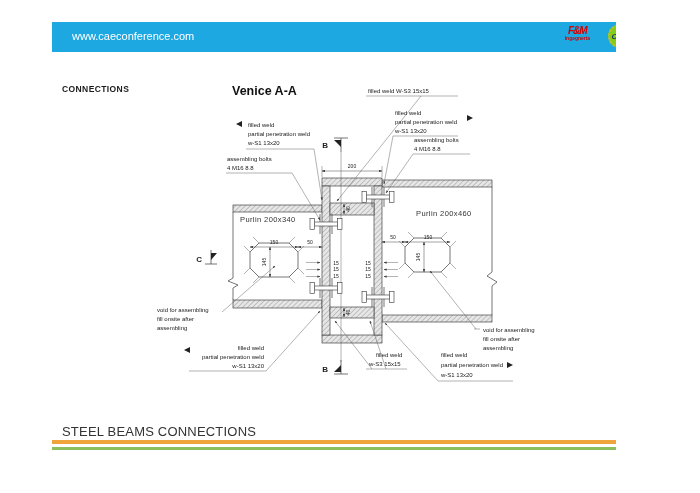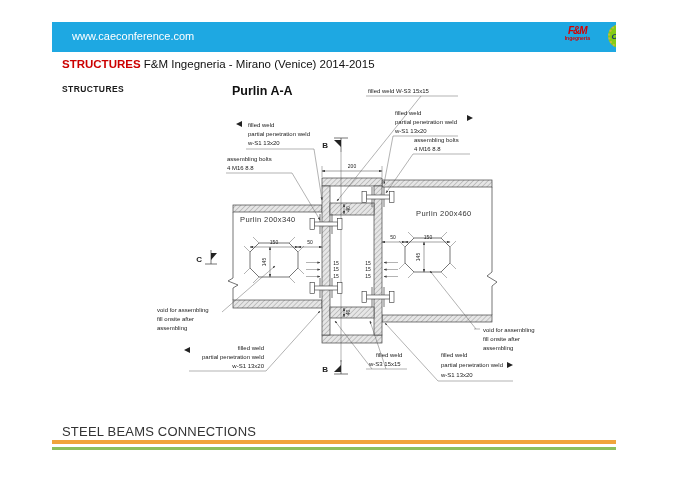--- a/index.html
+++ b/index.html
@@ -48,24 +48,23 @@
 
   <div class="headerbar">
     <div class="url">www.caeconference.com</div>
     <div class="logo-fm">
       <div class="t">F&amp;M</div>
       <div class="b">Ingegneria</div>
     </div>
     <div class="logo-cae">CAE</div>
   </div>
 
-  <div class="titleline"><span class="brand">STRUCTURES</span>&nbsp;<span>F&amp;M Ingegneria - Mirano (Venice) 2014-2015</span></div>
-
-  <div class="connections">STRUCTURES</div>
-  <div class="section-title">Purlin A-A</div>
+
+  <div class="connections">CONNECTIONS</div>
+  <div class="section-title">Venice A-A</div>
 
   <svg class="drawing" viewBox="140 80 420 330" xmlns="http://www.w3.org/2000/svg">
     <defs>
       <pattern id="hx" width="3.5" height="3.5" patternUnits="userSpaceOnUse" patternTransform="rotate(45)">
         <rect width="3.5" height="3.5" fill="#e6e6e6"></rect>
         <line x1="0" y1="0" x2="0" y2="3.5" stroke="#9a9a9a" stroke-width="1"></line>
       </pattern>
       <marker id="ah" markerWidth="7" markerHeight="5" refX="6" refY="2.5" orient="auto-start-reverse">
         <path d="M0,0 L7,2.5 L0,5 Z" fill="#444"></path>
       </marker>

